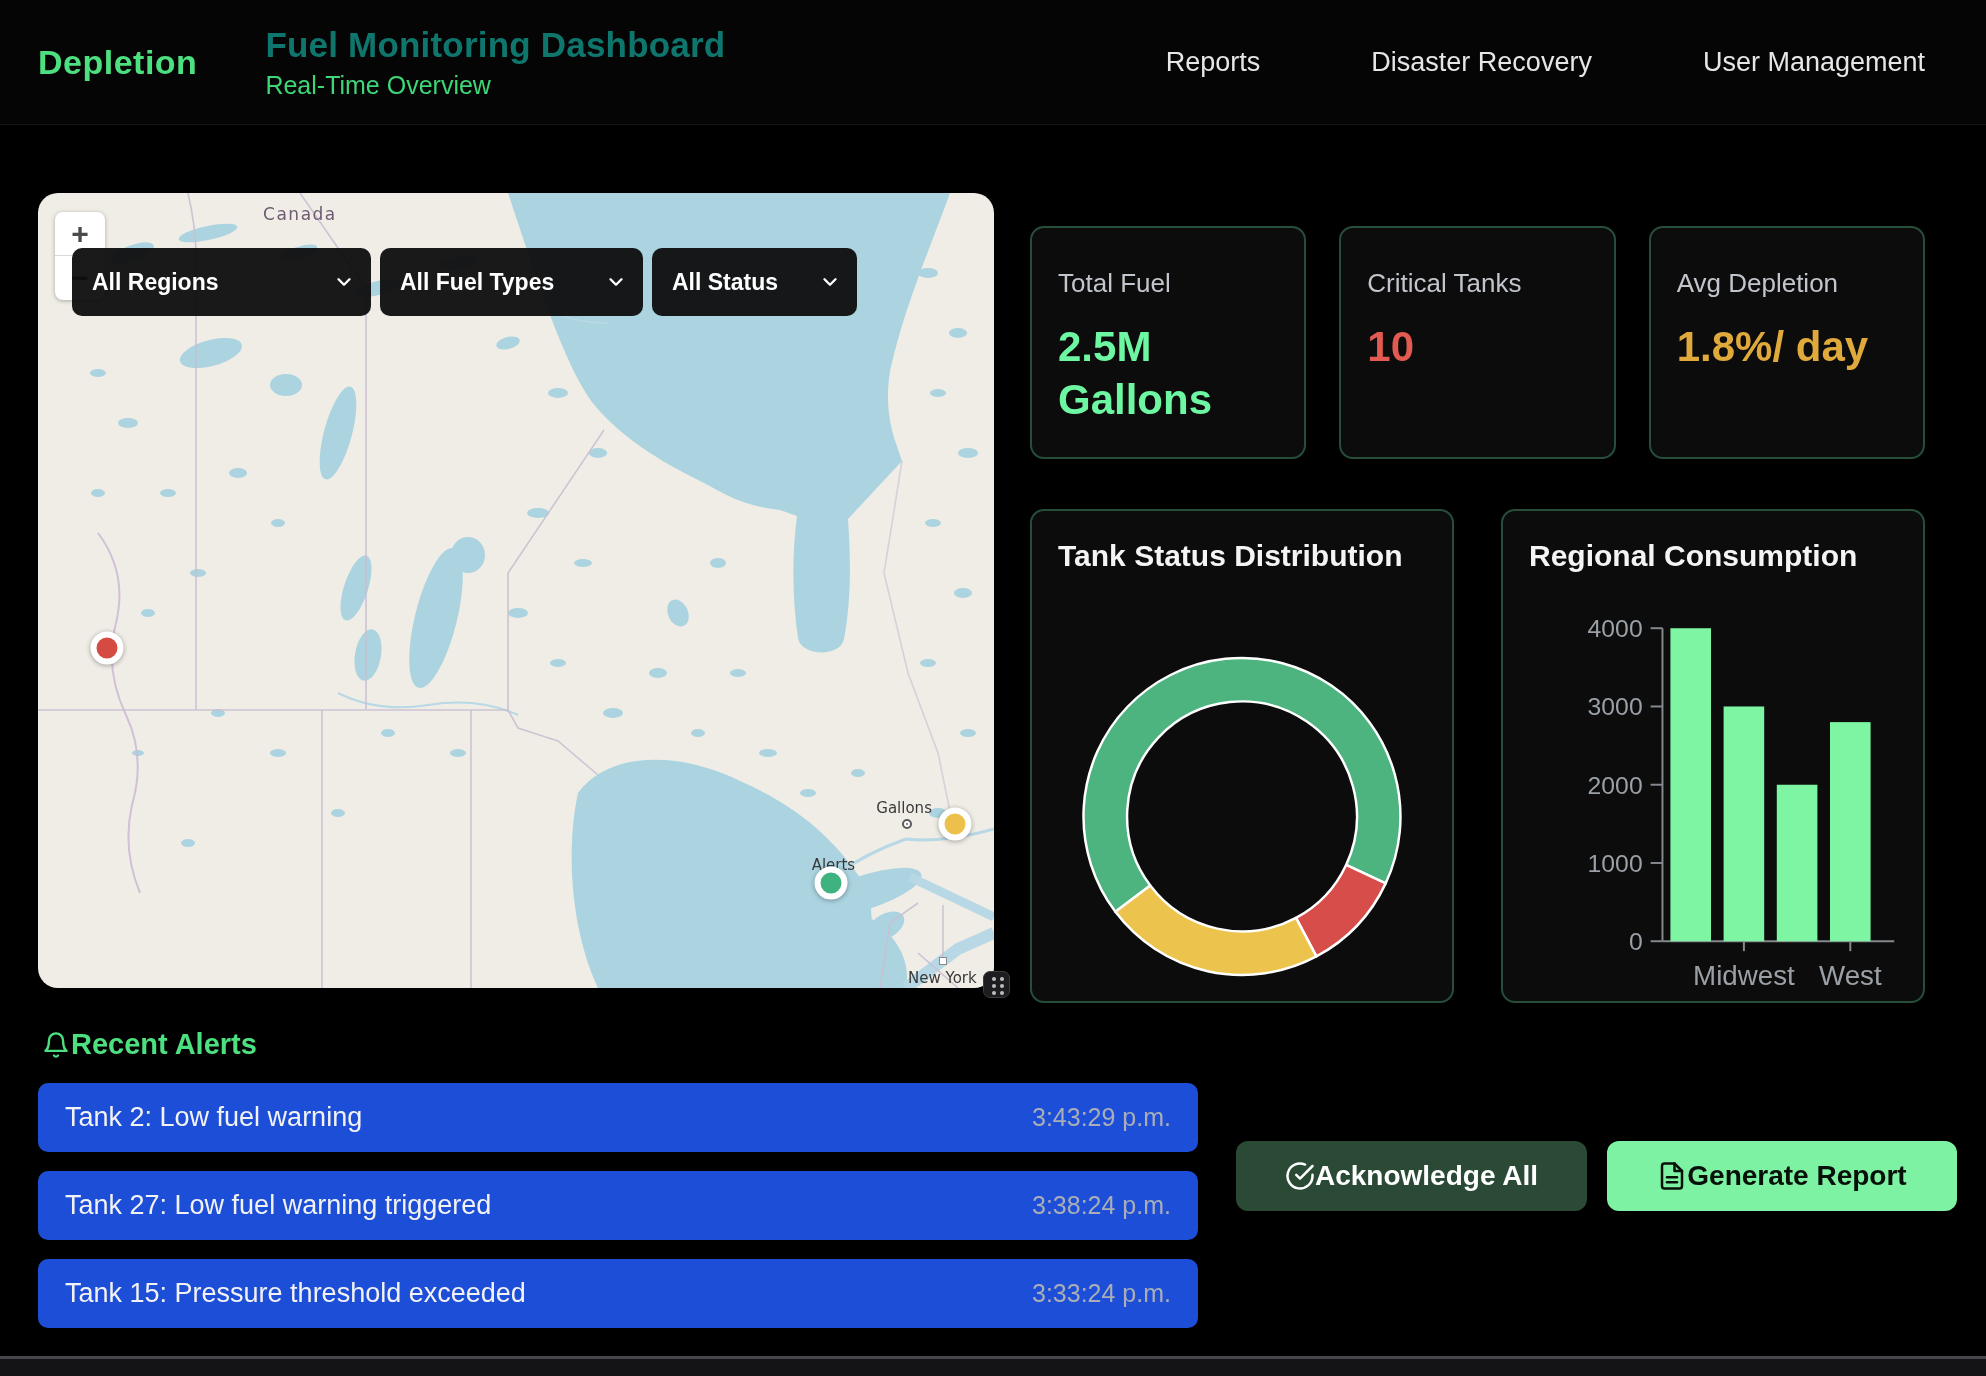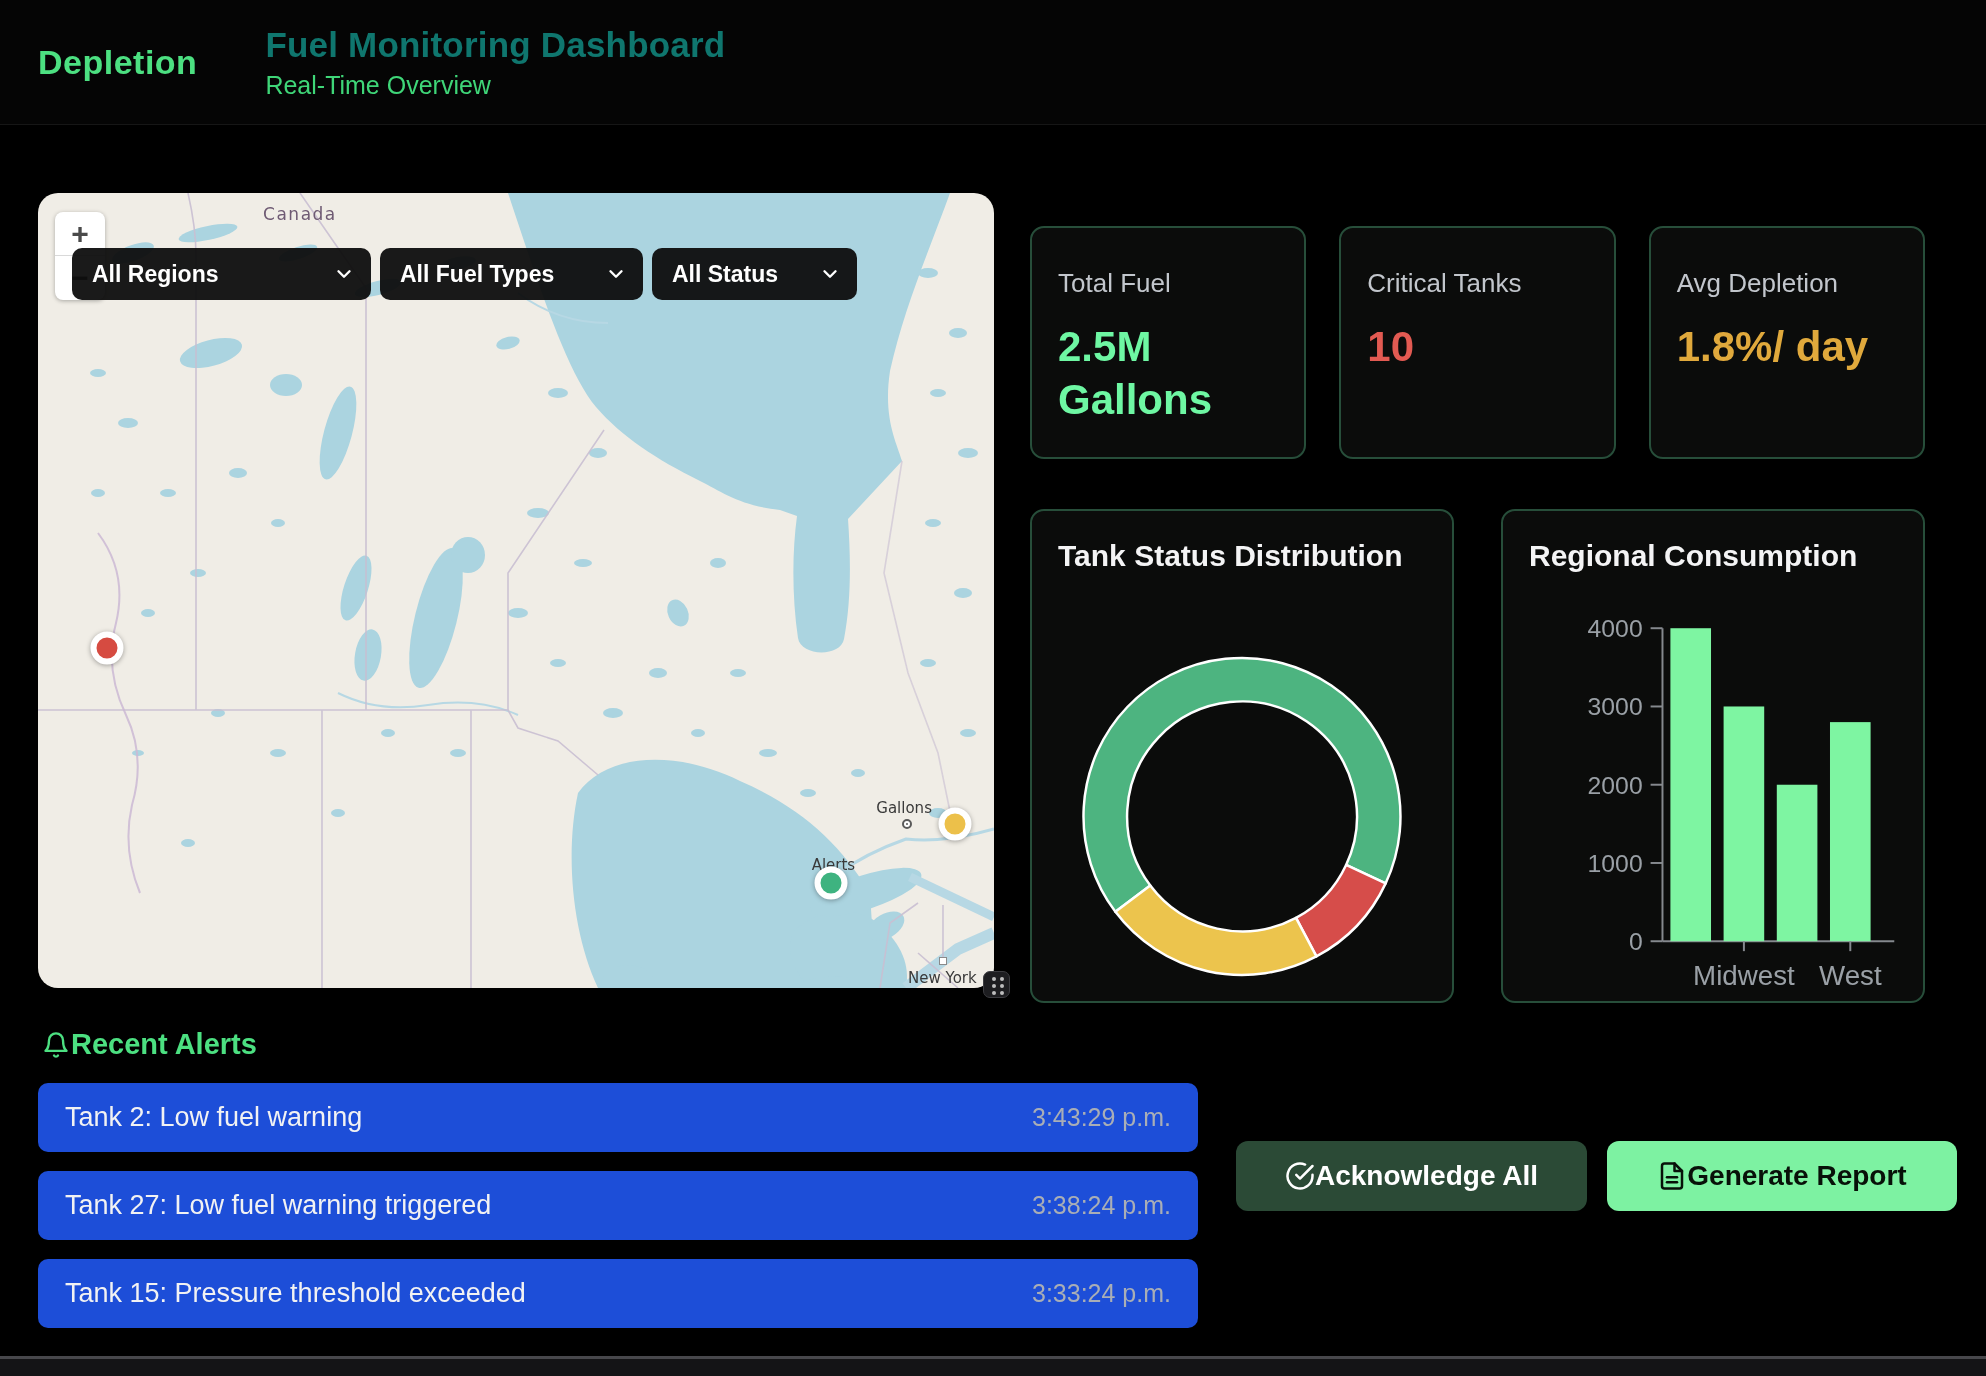--- a/index.html
+++ b/index.html
@@ -32,21 +32,21 @@
   .town-sq { position:absolute; width:8px; height:8px; border:1.5px solid #8a8a8a; background:#fff;
     transform:translate(-50%,-50%); }
   .marker { position:absolute; width:33px; height:33px; border:6px solid #fff; border-radius:50%;
     transform:translate(-50%,-50%); box-shadow:0 1px 5px rgba(0,0,0,.35); cursor:pointer; }
   .zoom-ctl { position:absolute; left:17px; top:19px; width:50px; height:88px; background:#fff;
     border-radius:8px; box-shadow:0 1px 4px rgba(0,0,0,.3); z-index:4; overflow:hidden; }
   .zoom-btn { width:100%; height:44px; display:flex; align-items:center; justify-content:center;
     font-size:30px; font-weight:bold; color:#4a4a4a; cursor:pointer; }
   .zoom-btn:first-child { border-bottom:1px solid #d9d9d9; }
   .filters { position:absolute; left:34px; top:55px; display:flex; gap:9px; z-index:8; }
-  .filter { height:52px; background:#0a0a0aee; border-radius:10px; display:flex; align-items:center;
+  .filter { height:68px; background:#0a0a0aee; border-radius:10px; display:flex; align-items:center;
     justify-content:space-between; padding:0 16px 0 20px; cursor:pointer; }
   .filter-label { font-size:23px; font-weight:bold; color:#fff; margin-right:26px; }
   .resize-handle { position:absolute; left:983px; top:971px; width:27px; height:27px; background:#1d1d20;
     border:1px solid #3c3c40; border-radius:7px; z-index:9; cursor:nwse-resize; }
   .resize-handle .dots { position:absolute; left:8px; top:5px; width:4px; height:4px; border-radius:50%;
     background:#bdbdbd; box-shadow:8px 0 #bdbdbd, 0 7px #bdbdbd, 8px 7px #bdbdbd, 0 14px #bdbdbd, 8px 14px #bdbdbd; }
   
   .right-col { position:absolute; left:1030px; top:226px; width:895px; }
   .stat-row { display:flex; gap:33px; }
   .stat-card { flex:1; height:233px; background:#0b0c0b; border:2px solid #274e3a; border-radius:14px;
@@ -77,20 +77,25 @@
   .bottom-strip { position:absolute; left:0; top:1359px; width:1986px; height:17px; background:#141416; }
 </style>
 </head>
 <body>
 
 <div class="app-header">
   <div class="brand">Depletion</div>
   <div class="title-block">
     <div class="page-title">Fuel Monitoring Dashboard</div>
     <div class="page-subtitle">Real-Time Overview</div>
+  </div>
+  <div class="nav">
+    <div class="nav-item">Reports</div>
+    <div class="nav-item">Disaster Recovery</div>
+    <div class="nav-item">User Management</div>
   </div>
 </div>
 
 <div class="map-panel">
   <svg class="map-svg" viewBox="0 0 956 795" preserveAspectRatio="none">
 
     <path fill="#abd4e0" d="M 470 0 L 912 0 C 892 55 866 115 852 178 C 845 225 858 248 864 268
       L 810 326 C 813 368 813 410 806 446 C 803 464 763 464 760 445 C 754 404 754 360 759 323
       L 742 317 C 703 313 684 299 662 288 C 618 266 584 244 558 214 C 528 178 500 90 470 0 Z"></path>
 

